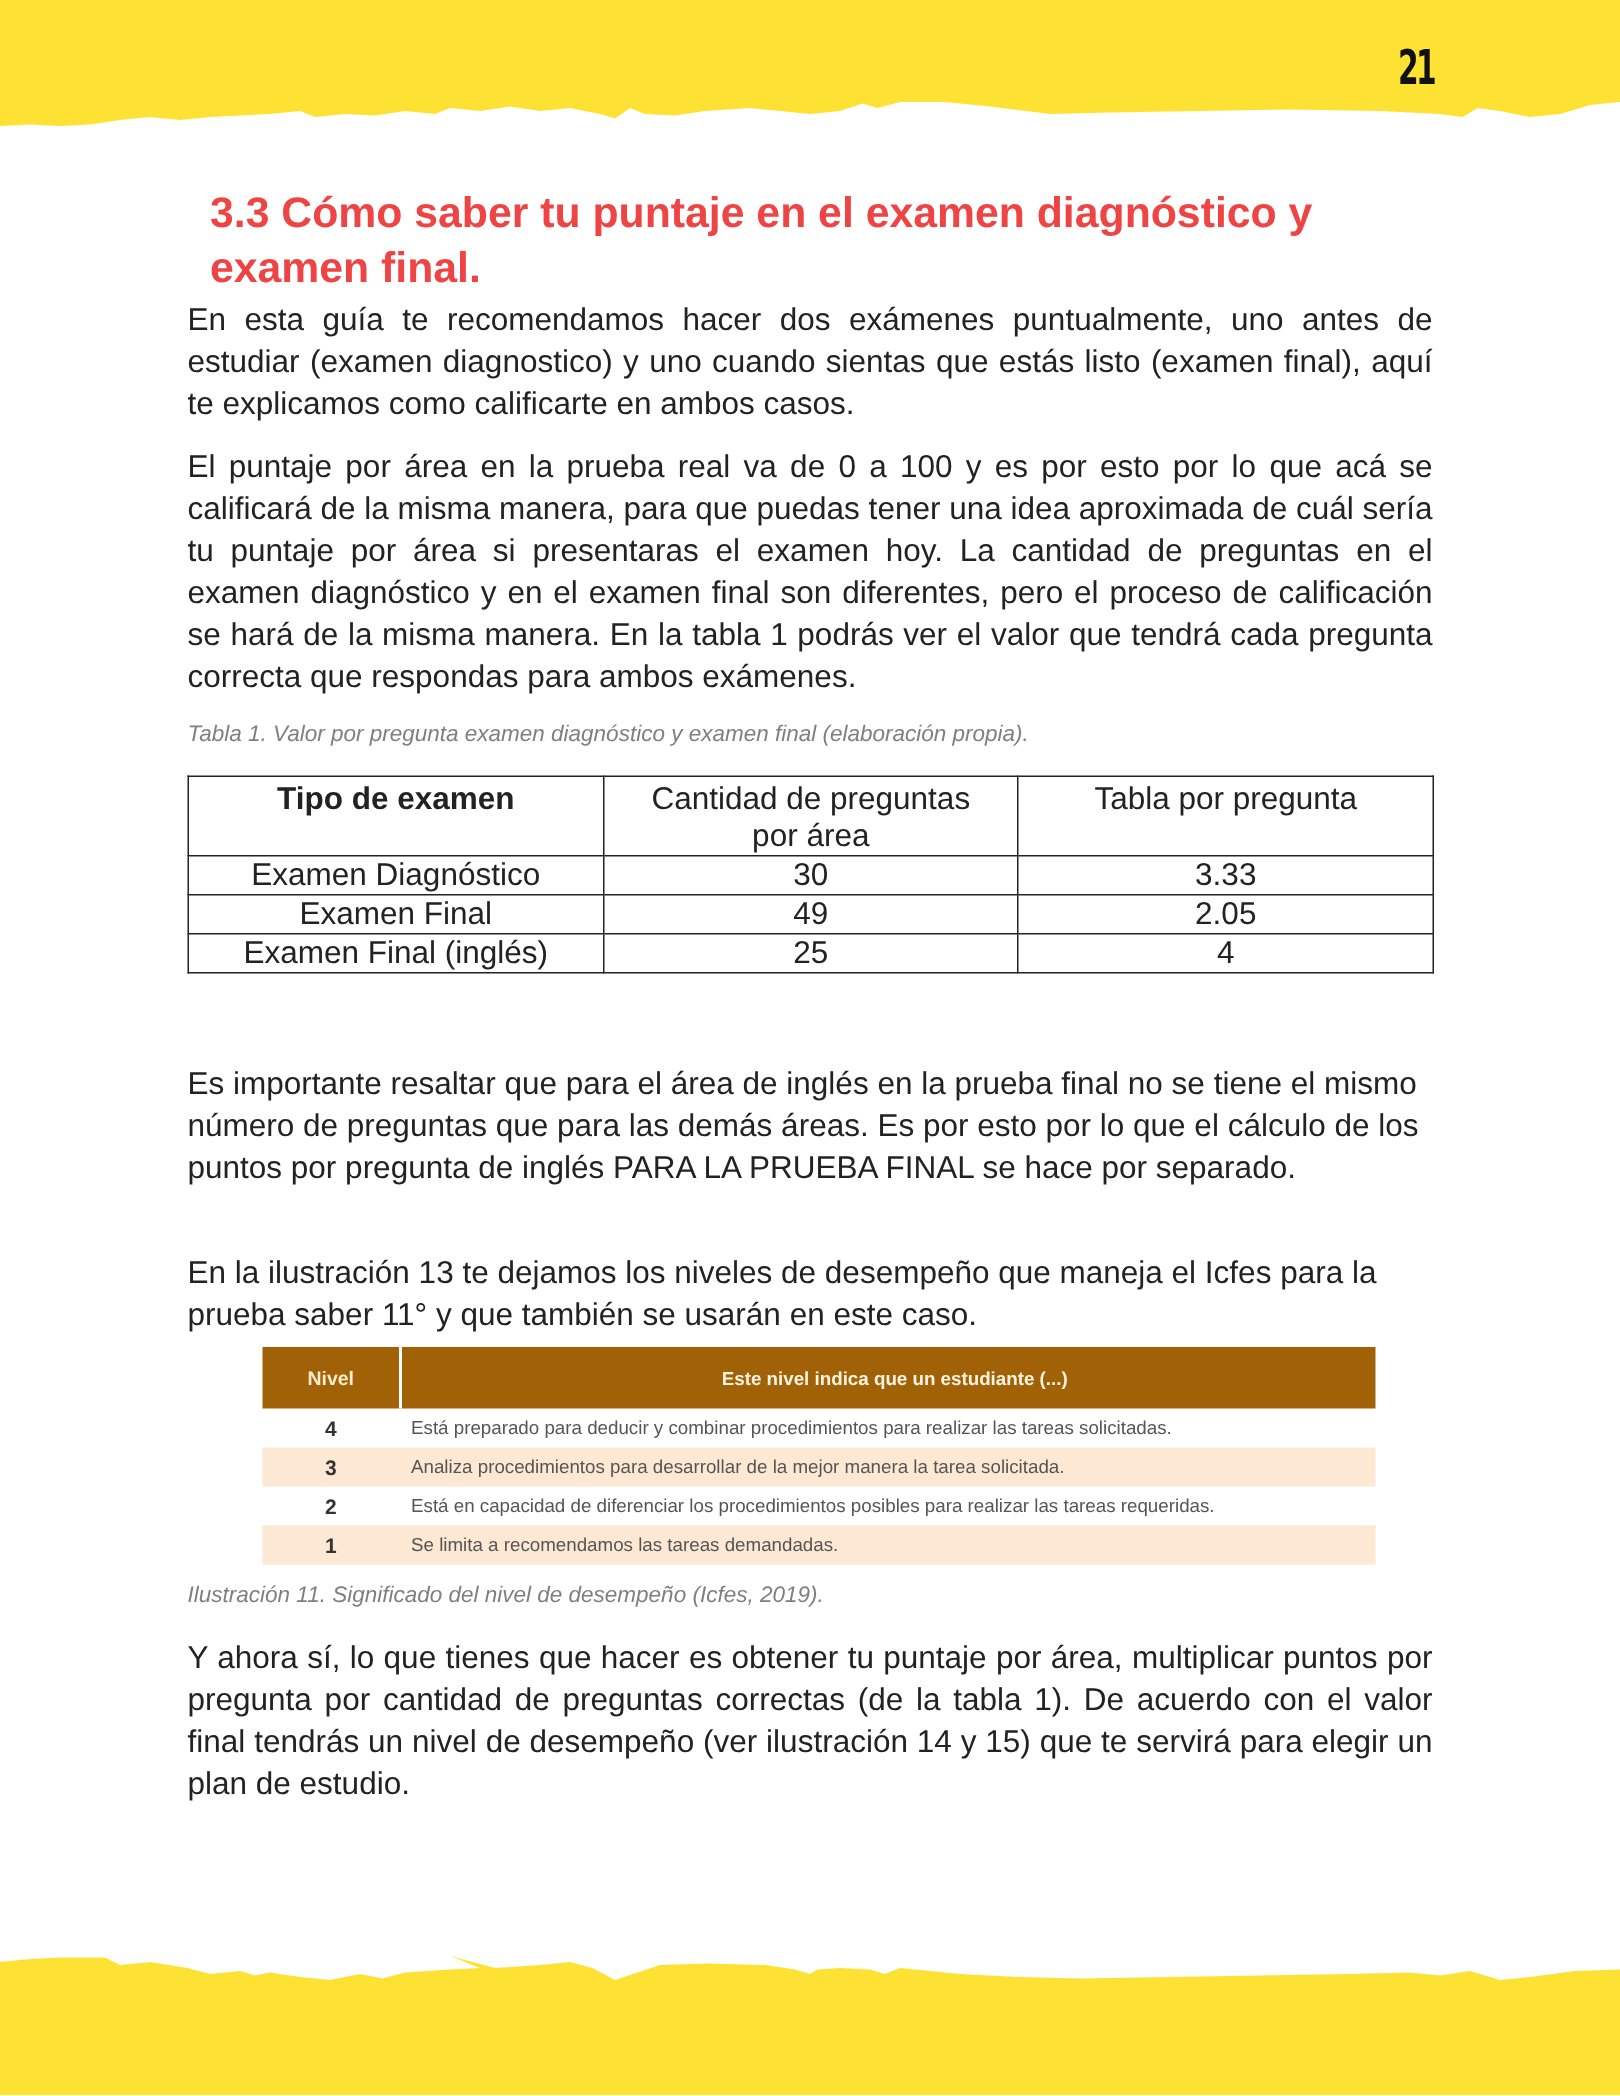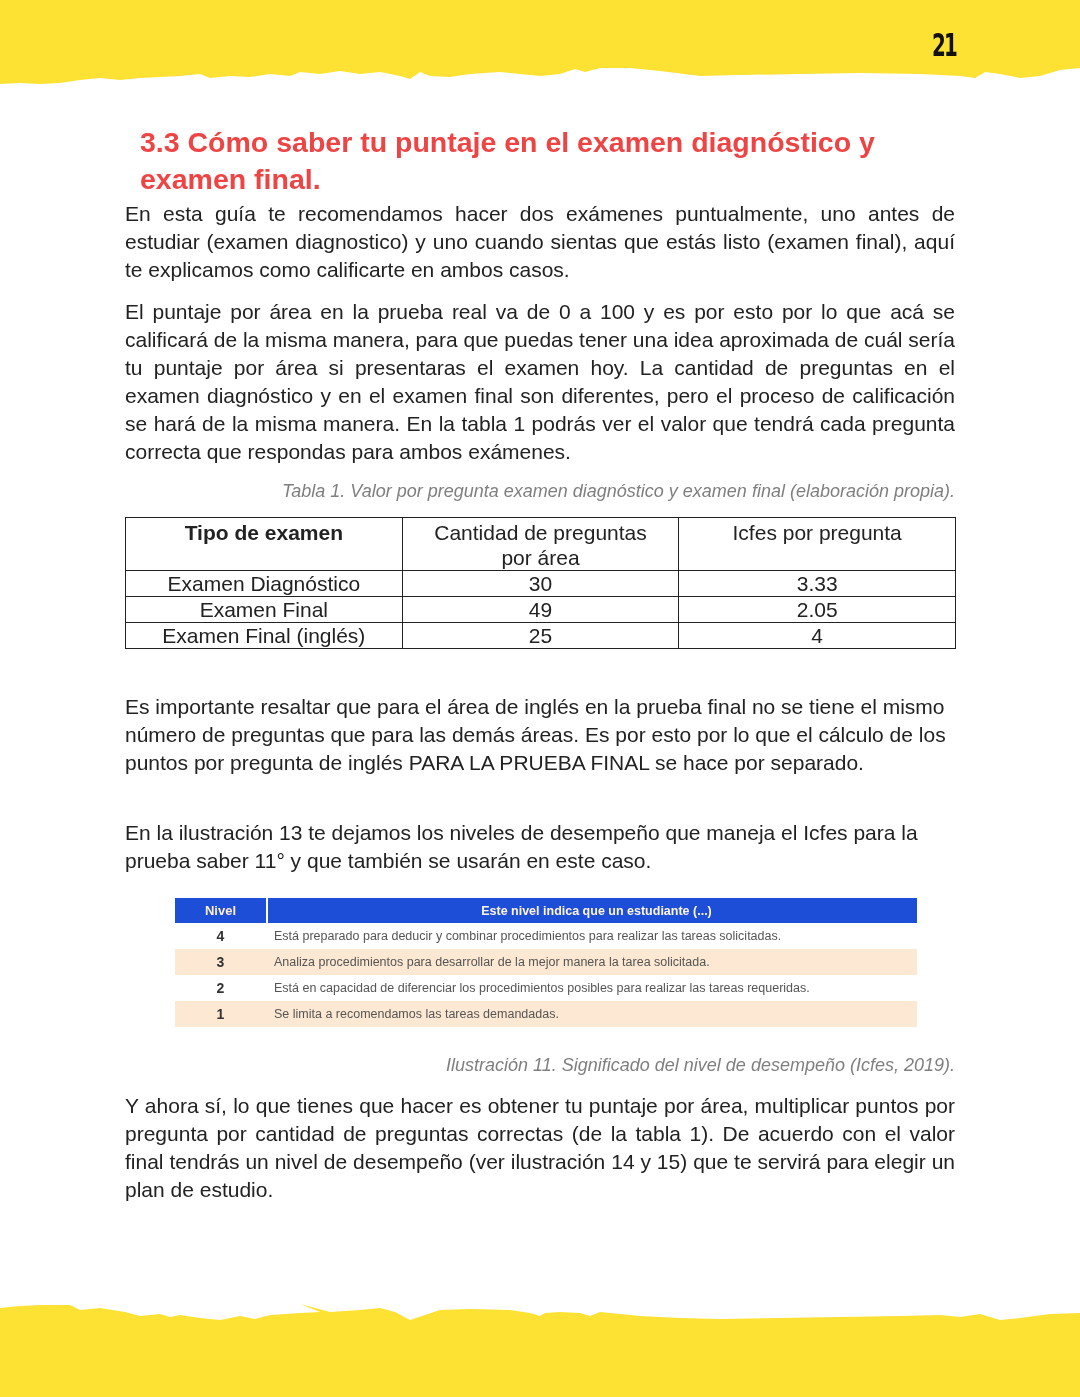--- a/index.html
+++ b/index.html
@@ -25,24 +25,24 @@
   }
   p.body {
     margin: 0; font-size: 21px; line-height: 28px; text-align: justify;
     color: #222;
   }
   .p1 { top: 200px; }
   .p2 { top: 298px; }
   .p3 { top: 693px; }
   .p4 { top: 819px; }
   .p5 { top: 1092px; }
-  .p3 p, .p4 p { text-align: left; }
+  .p3 p, .p4 p { text-align: left; margin-top: 16px; }
   .caption {
-    position: absolute; left: 125px; width: 830px; text-align: right;
-    font-style: italic; font-size: 18px; color: #7f7f7f;
+    position: absolute; left: 125px; width: 830px; text-align: left;
+    font-style: italic; font-size: 15px; color: #7f7f7f;
   }
   .cap1 { top: 481px; }
   .cap2 { top: 1055px; }
   table.t1 {
     position: absolute; top: 517px; left: 125px; width: 831px;
     border-collapse: collapse; font-size: 21px; color: #222;
   }
   table.t1 td, table.t1 th {
     border: 1.5px solid #222; text-align: center; padding: 0; line-height: 25px;
     vertical-align: top;
@@ -50,21 +50,21 @@
   table.t1 th { font-weight: normal; padding-top: 2px; padding-bottom: 0; }
   table.t1 th.bold { font-weight: bold; }
   table.t1 col.c1 { width: 277px; }
   table.t1 col.c2 { width: 277px; }
   table.t1 col.c3 { width: 277px; }
   .levels {
     position: absolute; top: 898px; left: 175px; width: 742px;
     font-size: 12.5px; color: #555;
   }
   .levels .row { display: flex; height: 26px; align-items: center; }
-  .levels .head { background: #1d4ed8; color: #fff4e2; font-weight: bold; height: 25px; }
+  .levels .head { background: #a16207; color: #fff4e2; font-weight: bold; height: 41px; }
   .levels .head .n { border-right: 2px solid #ffffff; height: 100%; display:flex; align-items:center; justify-content:center; }
   .levels .head .d { justify-content: center; }
   .levels .n { width: 91px; text-align: center; font-weight: bold; color: #333; font-size: 14px; }
   .levels .head .n { color: #ffeccc; font-size: 13px; }
   .levels .d { flex: 1; padding-left: 8px; display: flex; align-items: center; height: 100%; }
   .levels .alt { background: #fde8d3; }
 </style>
 </head>
 <body>
 
@@ -90,21 +90,21 @@
 <table class="t1">
   <colgroup>
       <col class="c1">
       <col class="c2">
       <col class="c3">
     </colgroup>
   <tbody>
       <tr>
     <th class="bold">Tipo de examen</th>
     <th style="padding-left:14px;padding-right:14px;">Cantidad de preguntas por área</th>
-    <th>Icfes por pregunta</th>
+    <th>Tabla por pregunta</th>
   </tr>
   <tr>
     <td>Examen Diagnóstico</td>
     <td>30</td>
     <td>3.33</td>
   </tr>
   <tr>
     <td>Examen Final</td>
     <td>49</td>
     <td>2.05</td>

